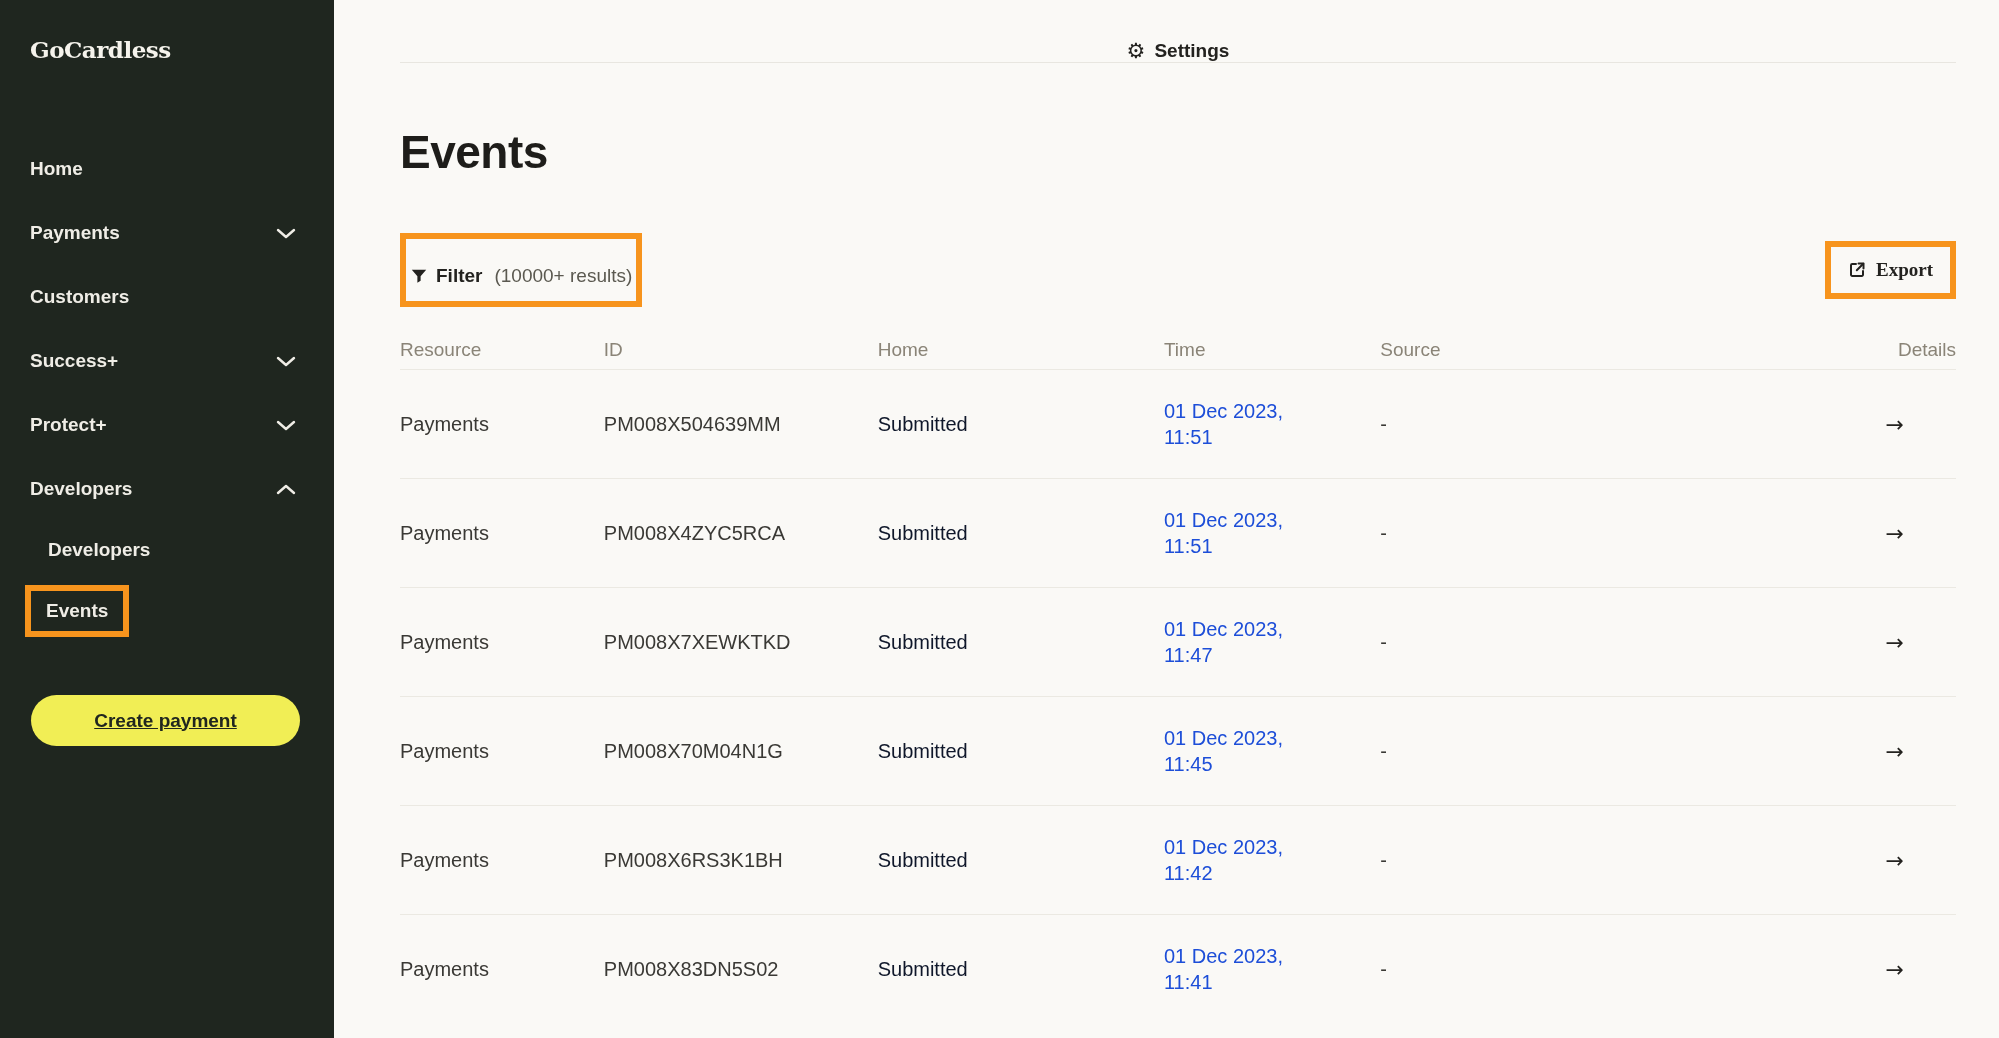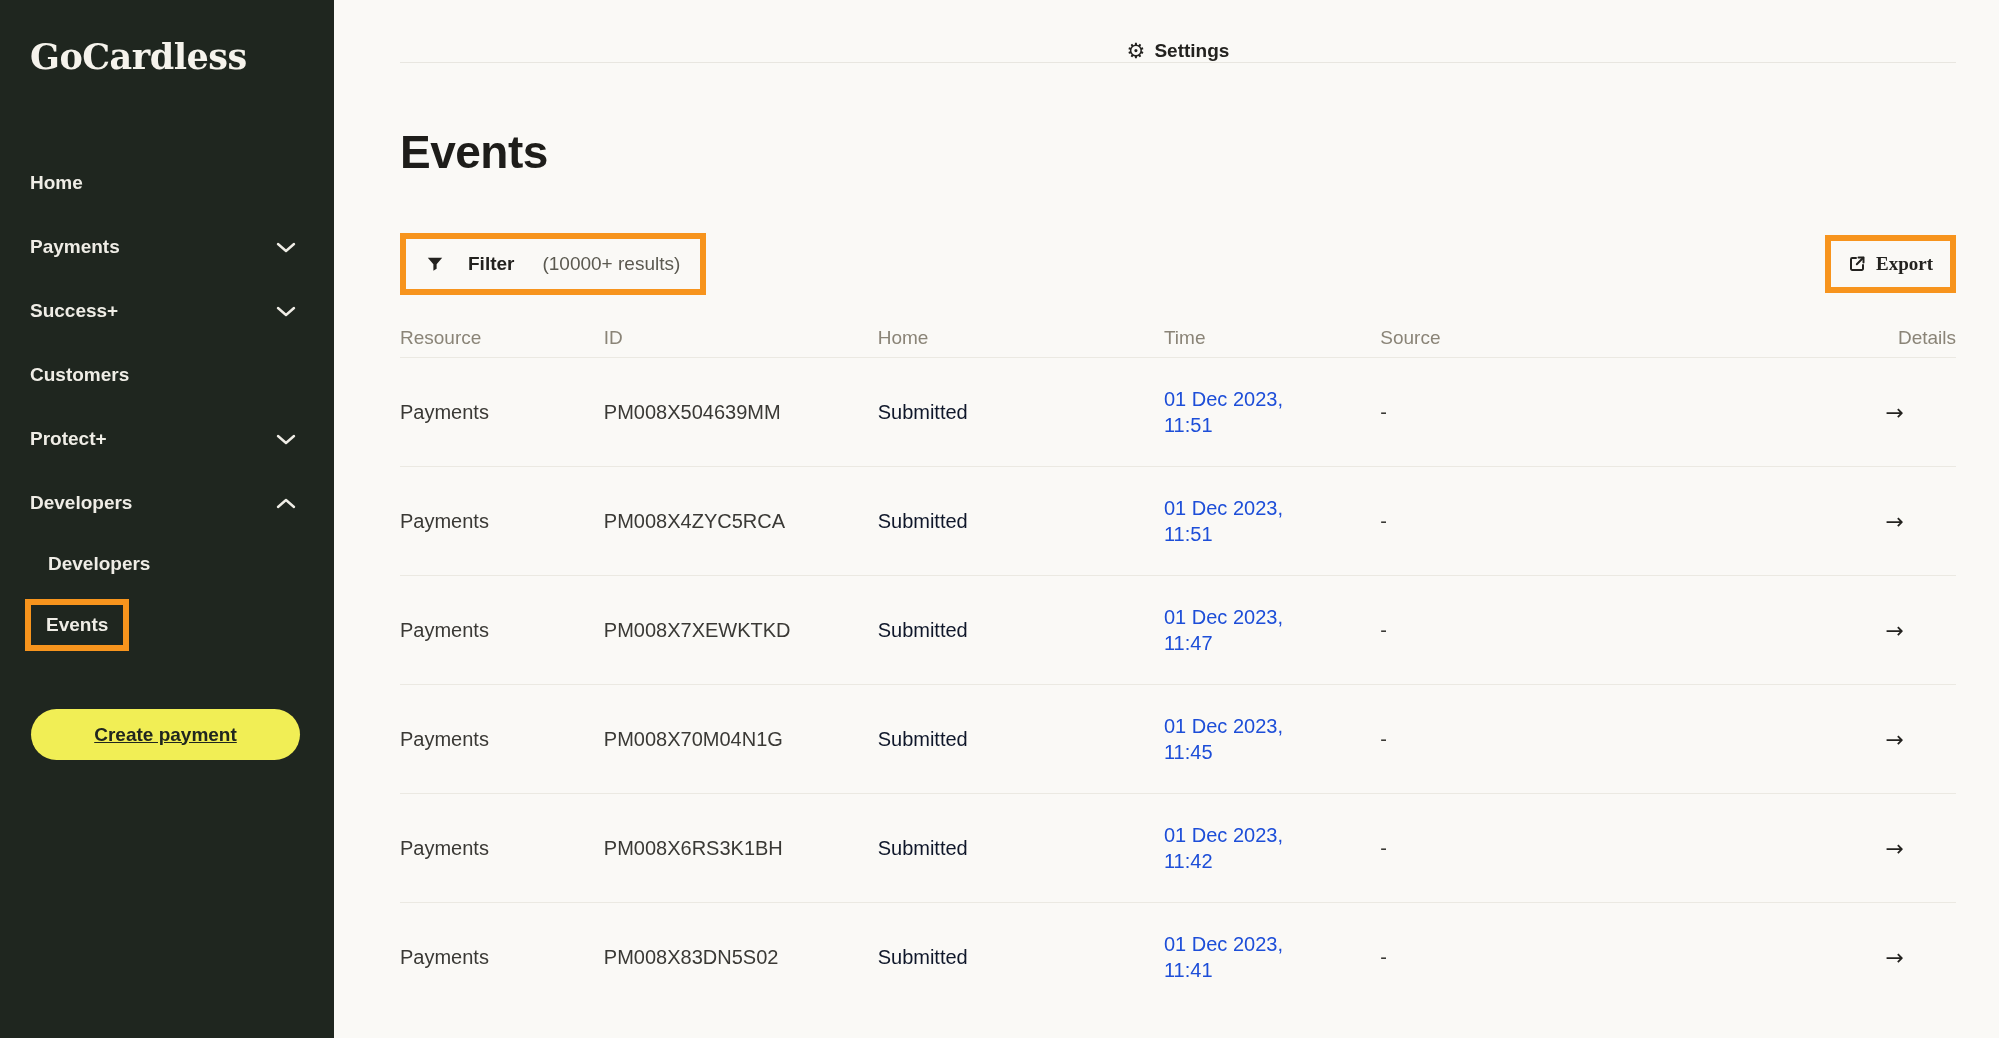--- a/index.html
+++ b/index.html
@@ -14,21 +14,21 @@
   
   .sidebar {
     width: 334px; min-width: 334px; height: 100%;
     background: #1F261F;
     color: #F2F0E9;
     position: relative;
   }
   .logo {
     font-family: "DejaVu Serif", serif;
     font-weight: bold;
-    font-size: 35px;
+    font-size: 23px;
     letter-spacing: -0.5px;
     color: #F5F3EC;
     margin: 36px 0 0 30px;
   }
   .nav { margin-top: 74px; }
   .nav-item {
     height: 64px;
     display: flex; align-items: center; justify-content: space-between;
     padding: 0 38px 0 30px;
     font-size: 19px; font-weight: 600;
@@ -92,23 +92,24 @@
 
   .toolbar {
     margin-top: 54px;
     display: flex; align-items: center; justify-content: space-between;
   }
   .annotation {
     border: 6px solid #F7941D;
     display: inline-flex; align-items: center;
   }
   .filter-inner {
-    display: inline-flex; align-items: center; gap: 24px;
-    padding: 14px 20px;
-    cursor: pointer;
+    display: inline-flex; align-items: center; gap: 8px;
+    padding: 14px 4px;
+    cursor: pointer;
+    margin-top: 12px;
   }
   .filter-label { font-size: 19px; font-weight: 700; color: #23221F; }
   .results-count { font-size: 19px; color: #5B5950; font-weight: 400; margin-left: 4px; }
   .export-inner {
     display: inline-flex; align-items: center; gap: 10px;
     padding: 12px 17px;
     cursor: pointer;
     font-family: Liberation Serif, serif;
   }
   .export-label { font-size: 19px; font-weight: 700; color: #23221F; }
@@ -154,32 +155,32 @@
 
   <div class="nav-item" data-name="sidebar-item-payments">
     <span data-name="sidebar-item-label">Payments</span>
     <span class="chev" data-name="chevron-down-icon">
       <svg class="icon-svg" width="20" height="11" viewBox="0 0 20 11">
         <polyline points="2,2 10,9 18,2" fill="none" stroke="#EFEDE6" stroke-width="2.4" stroke-linecap="round" stroke-linejoin="round"></polyline>
       </svg>
     </span>
   </div>
 
+  <div class="nav-item" data-name="sidebar-item-customers">
+    <span data-name="sidebar-item-label">Customers</span>
+
+  </div>
+
   <div class="nav-item" data-name="sidebar-item-success">
     <span data-name="sidebar-item-label">Success+</span>
     <span class="chev" data-name="chevron-down-icon">
       <svg class="icon-svg" width="20" height="11" viewBox="0 0 20 11">
         <polyline points="2,2 10,9 18,2" fill="none" stroke="#EFEDE6" stroke-width="2.4" stroke-linecap="round" stroke-linejoin="round"></polyline>
       </svg>
     </span>
-  </div>
-
-  <div class="nav-item" data-name="sidebar-item-customers">
-    <span data-name="sidebar-item-label">Customers</span>
-
   </div>
 
   <div class="nav-item" data-name="sidebar-item-protect">
     <span data-name="sidebar-item-label">Protect+</span>
     <span class="chev" data-name="chevron-down-icon">
       <svg class="icon-svg" width="20" height="11" viewBox="0 0 20 11">
         <polyline points="2,2 10,9 18,2" fill="none" stroke="#EFEDE6" stroke-width="2.4" stroke-linecap="round" stroke-linejoin="round"></polyline>
       </svg>
     </span>
   </div>

